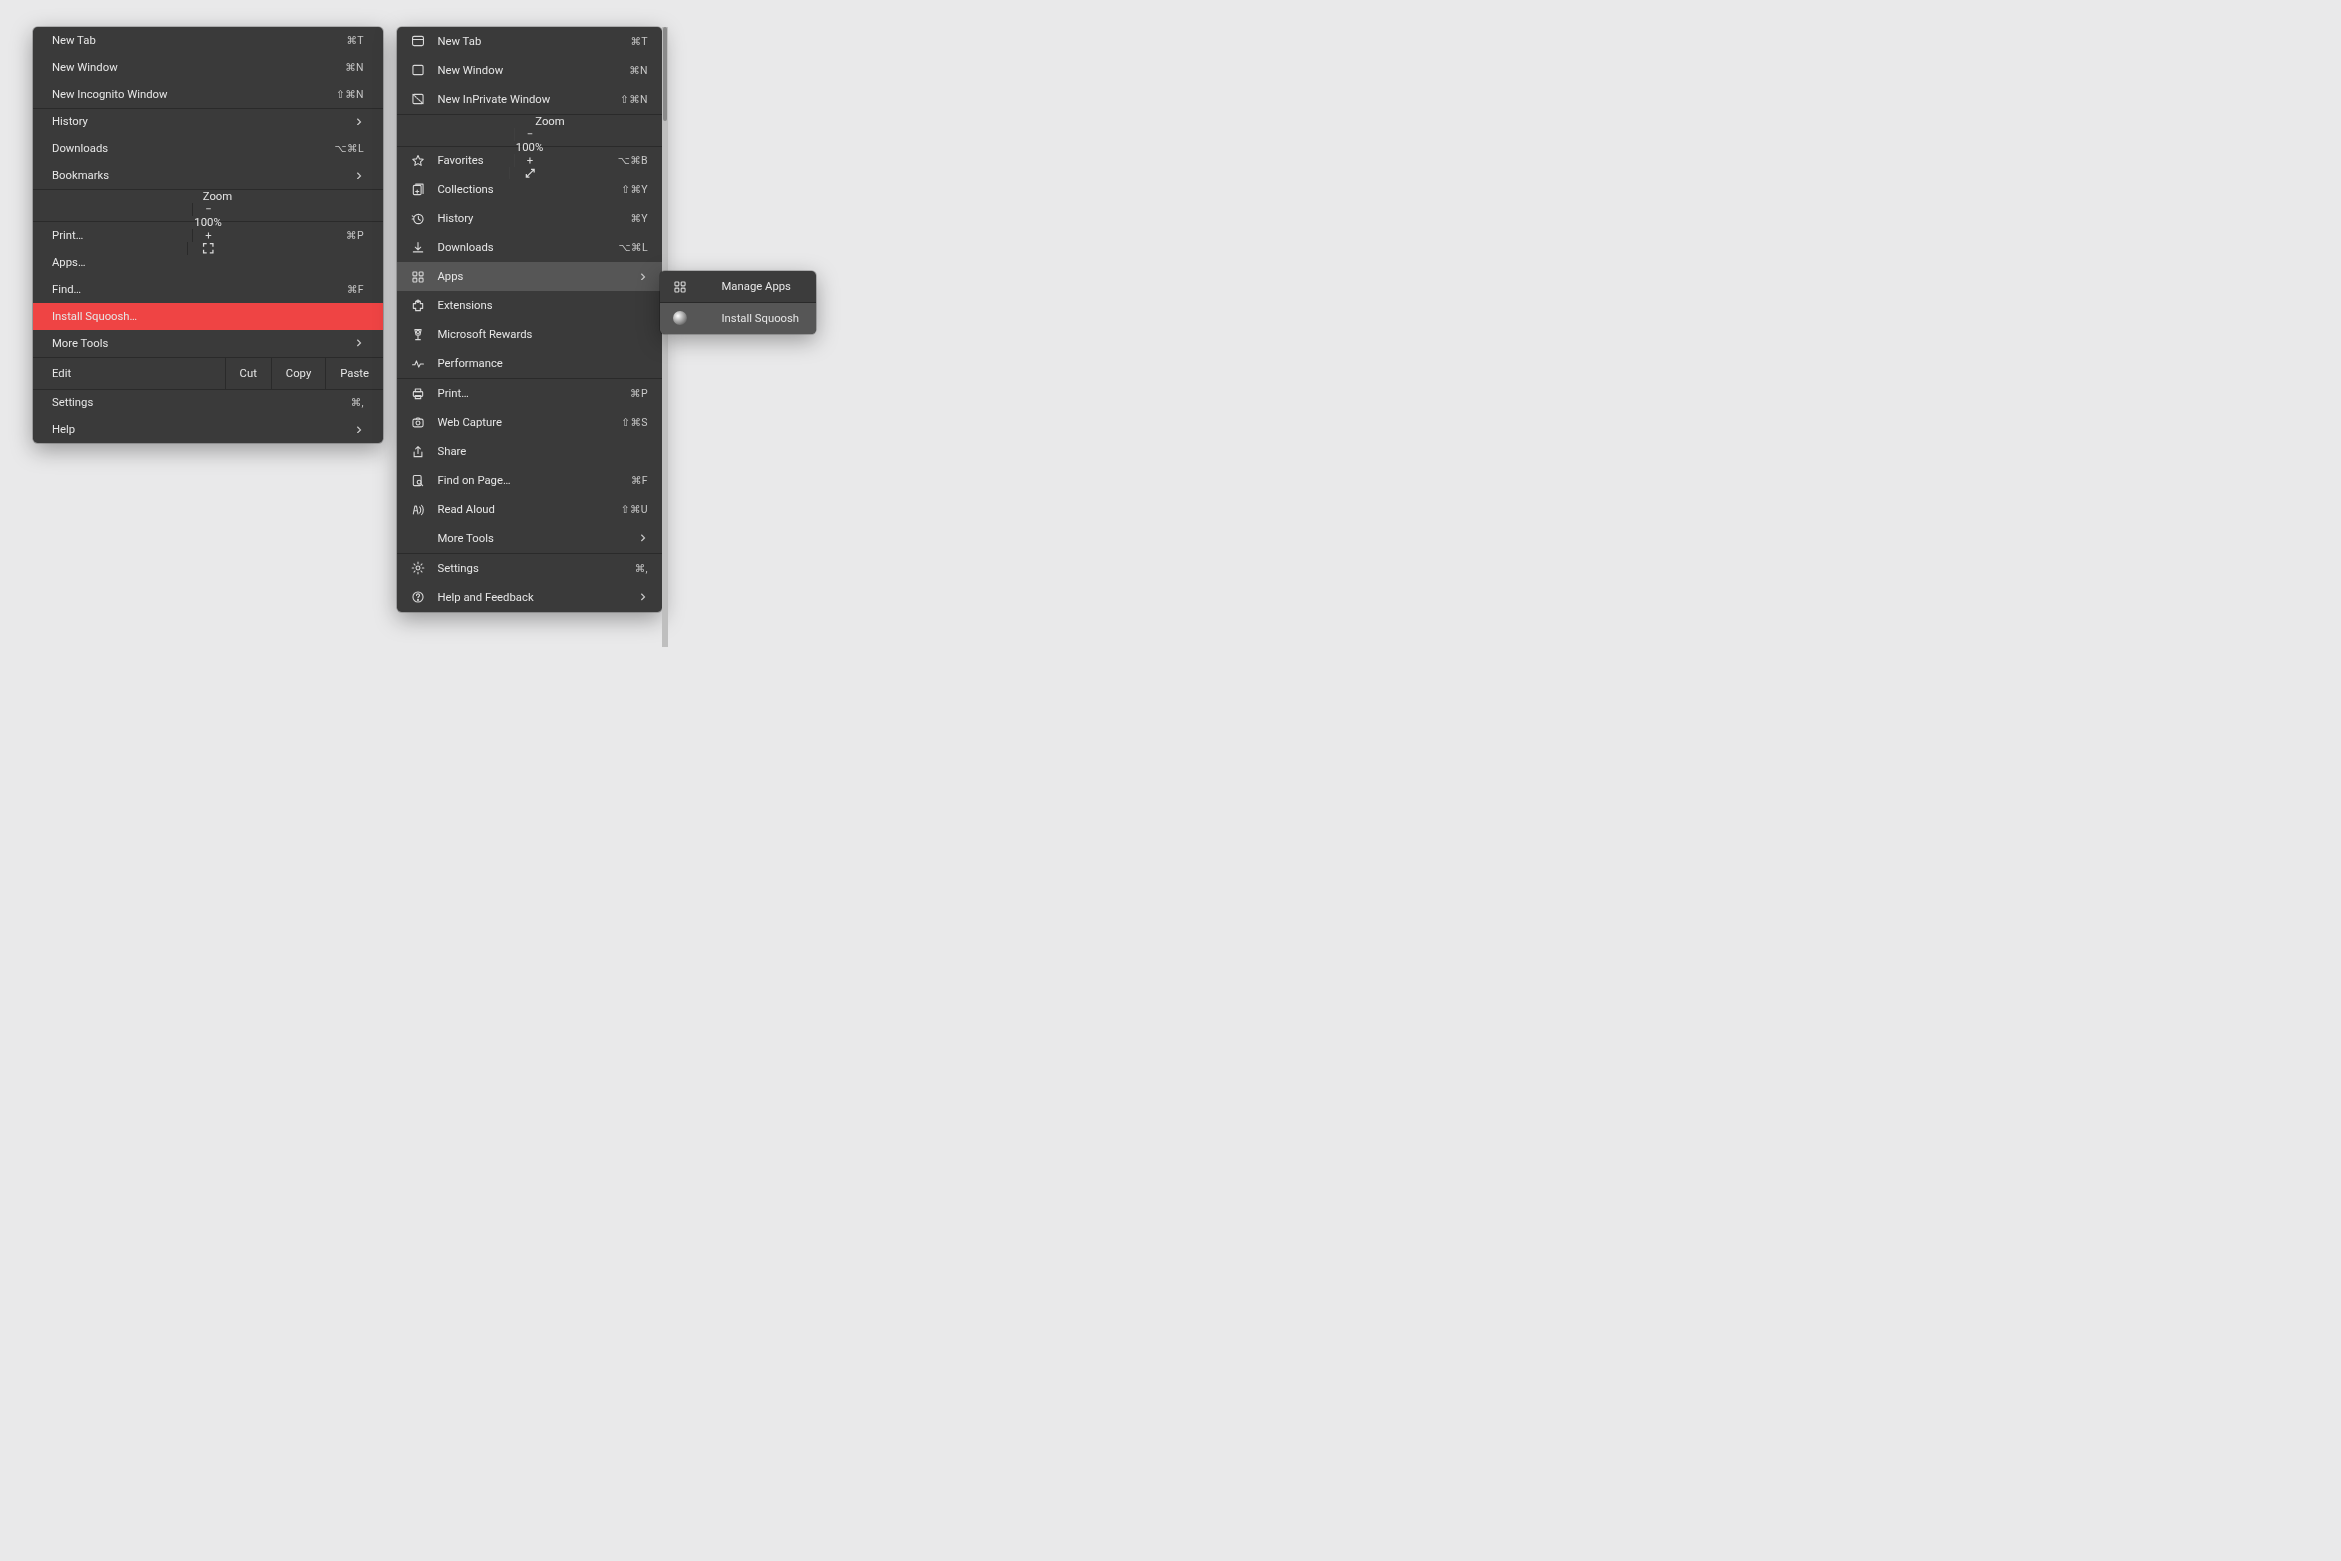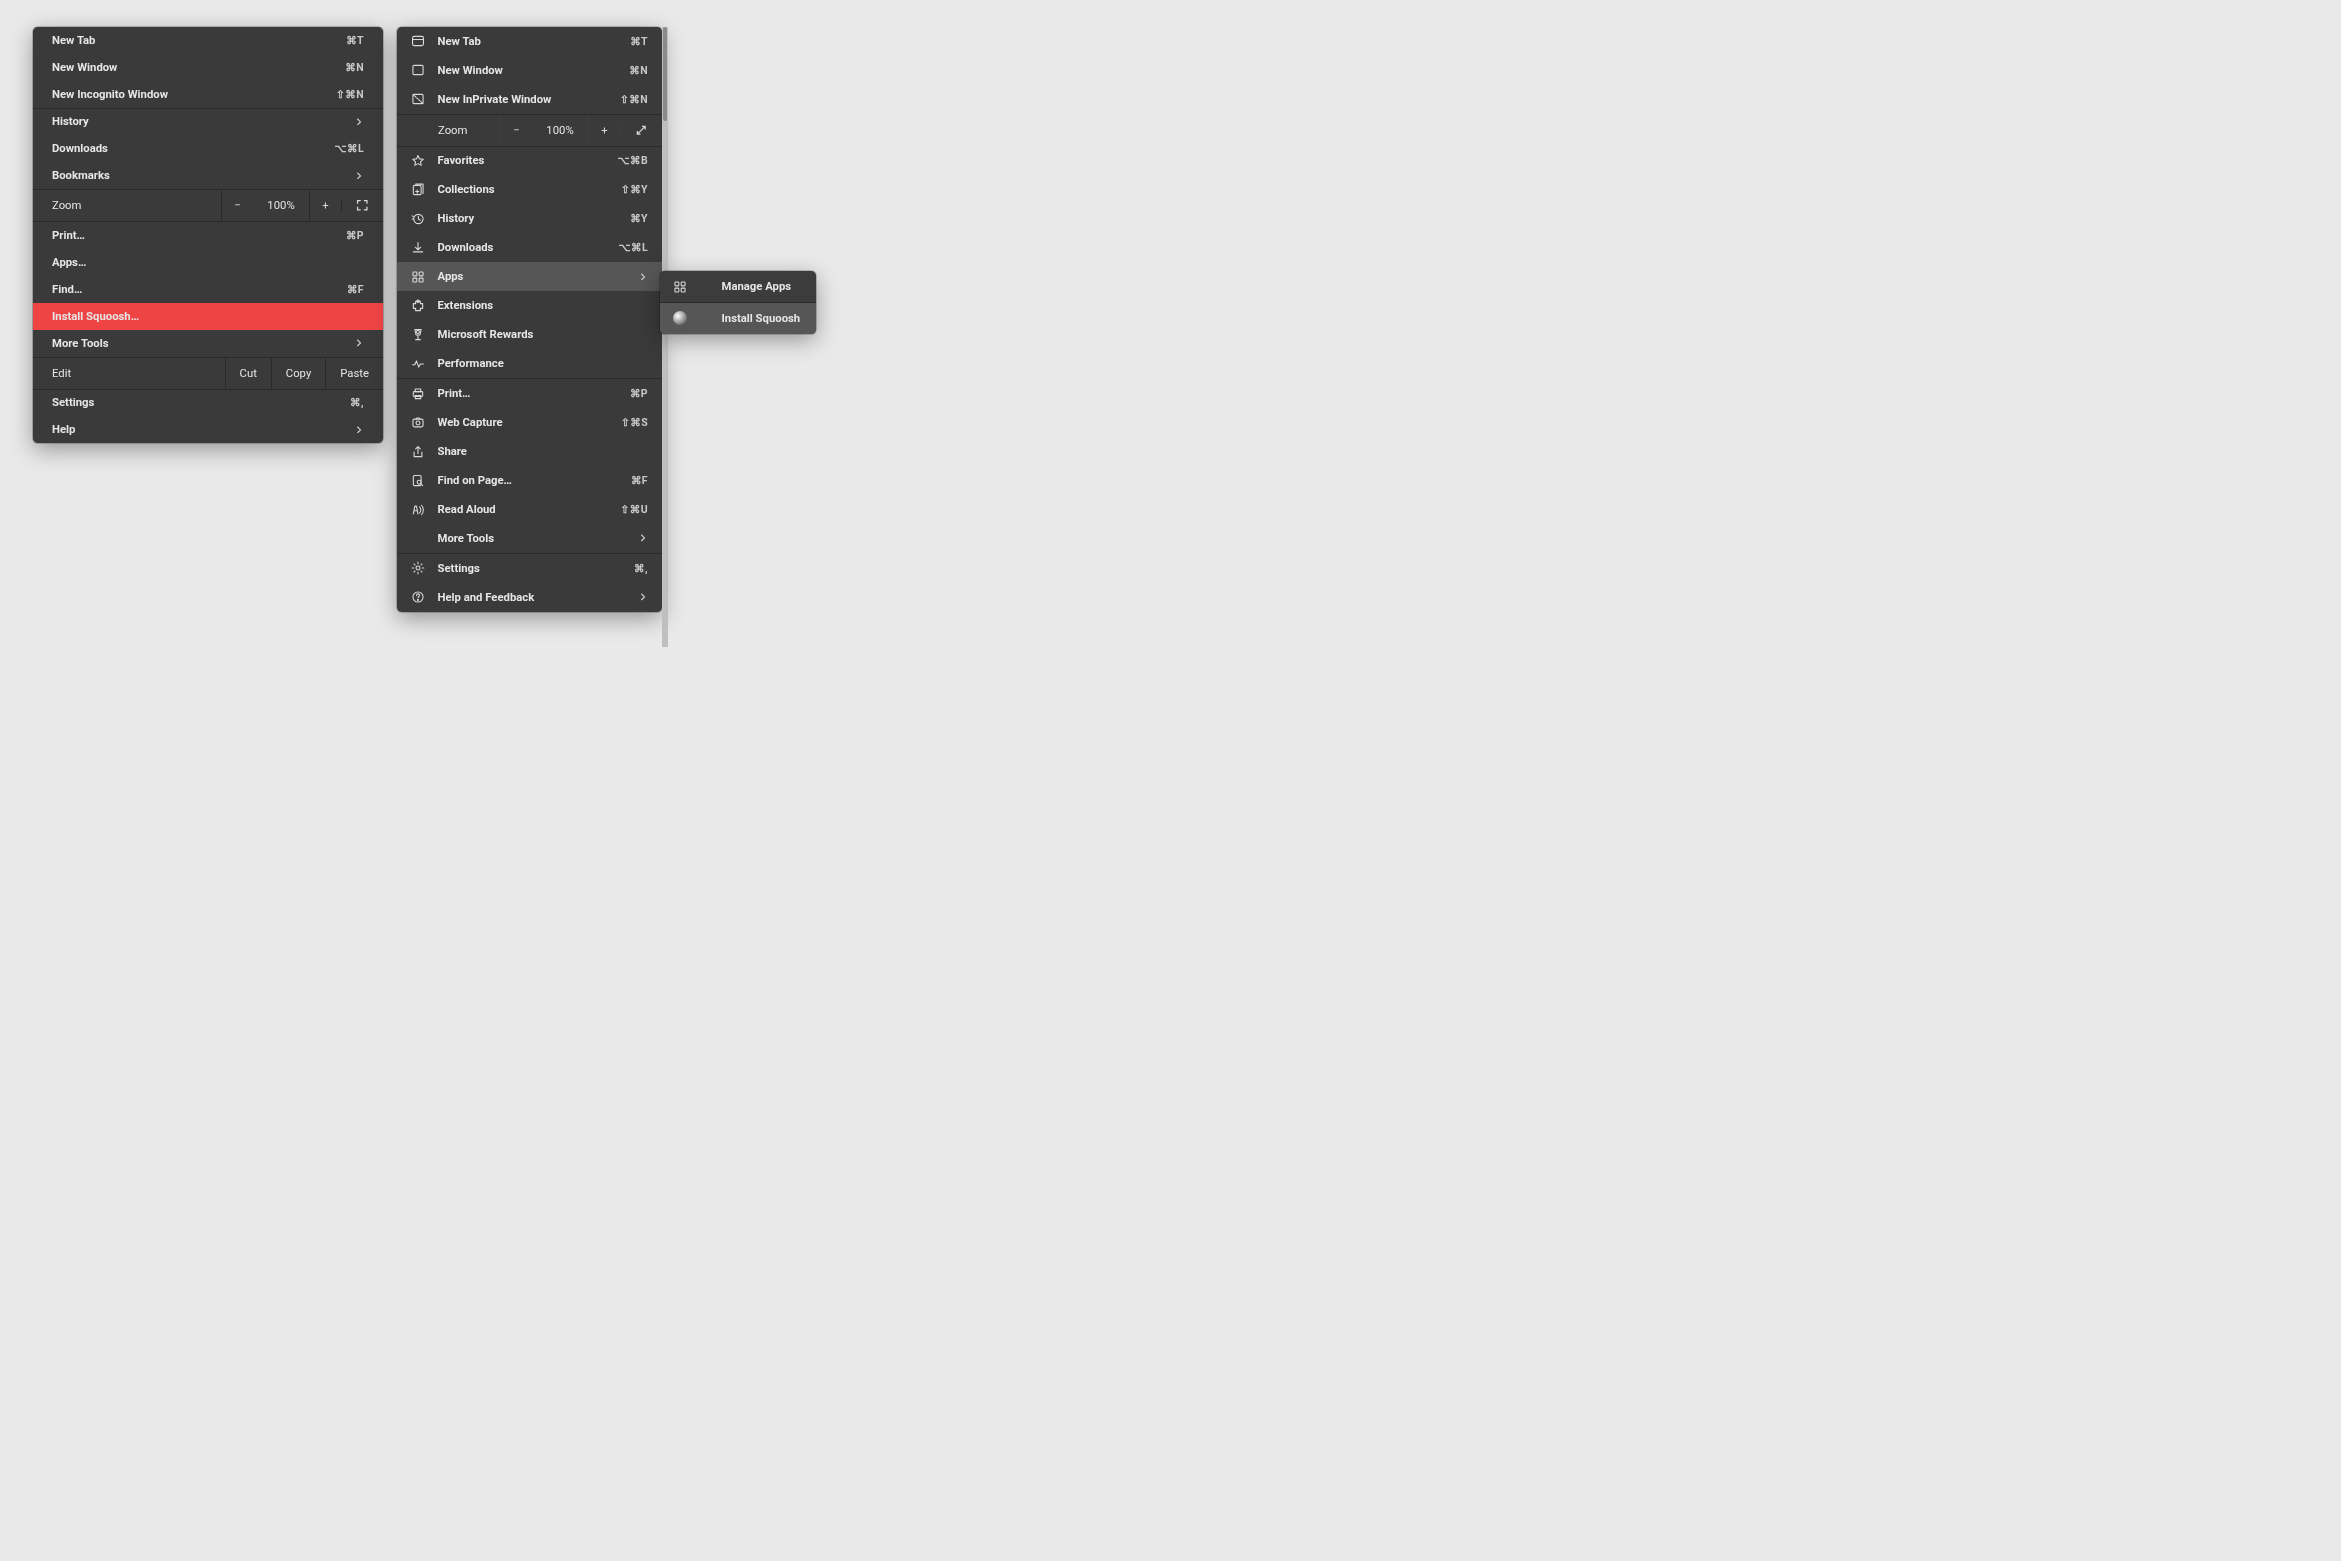--- a/index.html
+++ b/index.html
@@ -17,38 +17,37 @@
     box-shadow:0 6.2px 22px rgba(0,0,0,.35),0 0 0 0.8px rgba(0,0,0,.25);
     overflow:hidden;
   }
   .item{
     display:flex;
     align-items:center;
     height:26.5px;
     padding:0 11px;
     gap:11px;
     cursor:default;
-    font-weight:bold;
   }
   .item .lbl{flex:0 0 auto;}
   .item .spacer{flex:1 1 auto;}
   .item .sc{color:#c8c8c8;font-size:10.5px;letter-spacing:0.4px;}
   .item.hover{background:#ef4444;}
   .item.hover2{background:#565656;}
   .sep{height:0.8px;background:#2a2a2a;margin:0;}
   .icon{width:14px;height:14px;display:flex;align-items:center;justify-content:center;flex:0 0 14px;}
   .icon svg{width:14px;height:14px;stroke:#d9d9d9;stroke-width:1.4;fill:none;stroke-linecap:round;stroke-linejoin:round;}
   .chev{width:11px;text-align:center;color:#c8c8c8;}
   .chev svg{width:7.8px;height:7.8px;stroke:#c8c8c8;stroke-width:1.6;fill:none;}
 
   
   .menu.chrome{left:33px;top:26.5px;width:350px;}
   .menu.chrome .item{padding:0 19px;height:27px;}
   .menu.chrome .item .sc{font-size:10.5px;}
-  .zoom-row{display:flex;align-items:center;height:31px;padding:0;}
+  .zoom-row{display:flex;align-items:center;height:31px;padding:0;flex-direction:column;}
   .zoom-row .zlabel{padding-left:19px;flex:0 0 auto;}
   .zoom-row .zsp{flex:1;}
   .zbtn{width:31px;height:31px;display:flex;align-items:center;justify-content:center;border-left:0.8px solid #2a2a2a;color:#d9d9d9;}
   .zbtn.first{border-left:0.8px solid #2a2a2a;}
   .zval{width:56px;text-align:center;}
   .zfull{width:41px;display:flex;align-items:center;justify-content:center;border-left:0.8px solid #2a2a2a;}
   .zfull svg{width:12.5px;height:12.5px;stroke:#d9d9d9;stroke-width:1.6;fill:none;}
   .edit-row{display:flex;align-items:stretch;height:31px;}
   .edit-row .elabel{padding-left:19px;display:flex;align-items:center;flex:0 0 auto;}
   .edit-row .esp{flex:1;}

